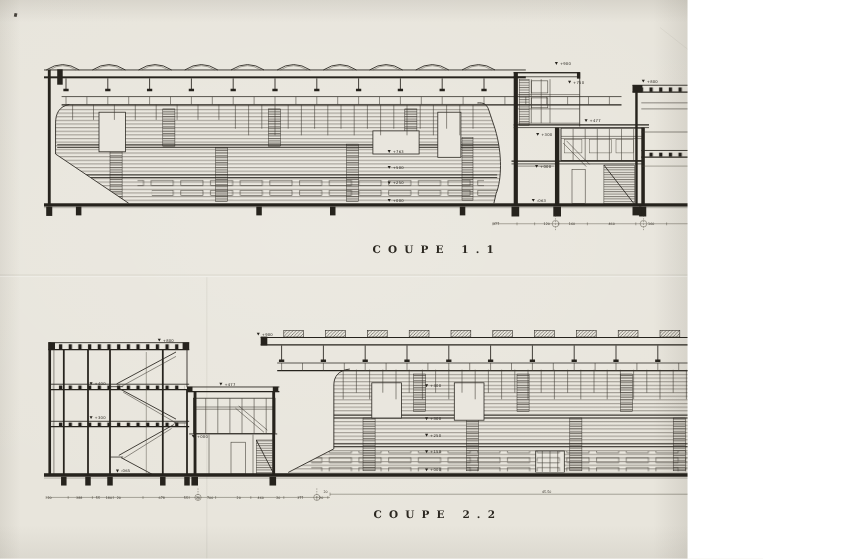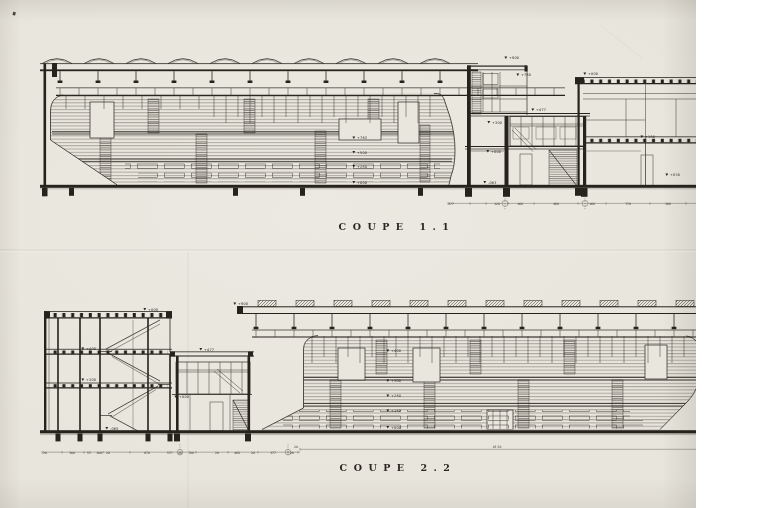--- a/index.html
+++ b/index.html
@@ -1,18 +1,18 @@
 <!DOCTYPE html>
 <html><head>
 <meta charset="utf-8">
 <style>
   html,body{margin:0;padding:0;}
   .paper{
     position:relative;
-    width:696px;height:508px;
+    width:625px;height:508px;
     overflow:hidden;
     background:
       radial-gradient(120% 90% at 45% 42%, rgba(255,255,255,.15), rgba(0,0,0,0) 62%),
       linear-gradient(180deg, rgba(96,90,78,.12), rgba(0,0,0,0) 4%),
       linear-gradient(0deg, rgba(96,90,78,.09), rgba(0,0,0,0) 6%),
       linear-gradient(90deg, rgba(96,90,78,.10), rgba(0,0,0,0) 3%),
       linear-gradient(270deg, rgba(96,90,78,.13), rgba(0,0,0,0) 5%),
       #e8e5dc;
     font-family:"DejaVu Sans", sans-serif;
   }

